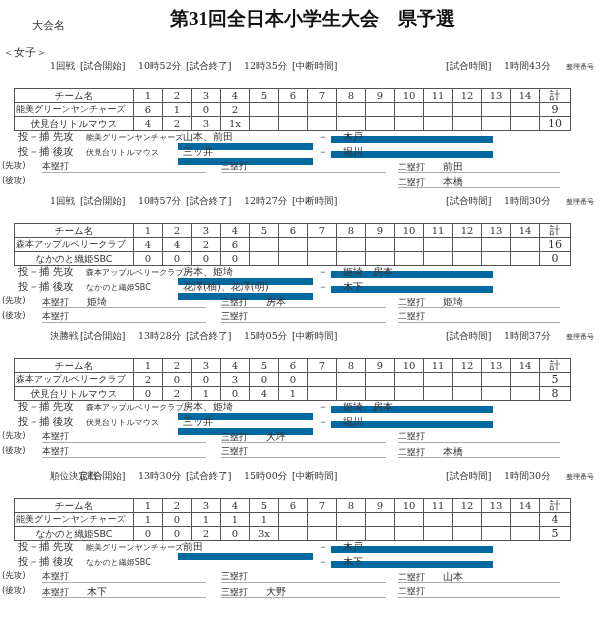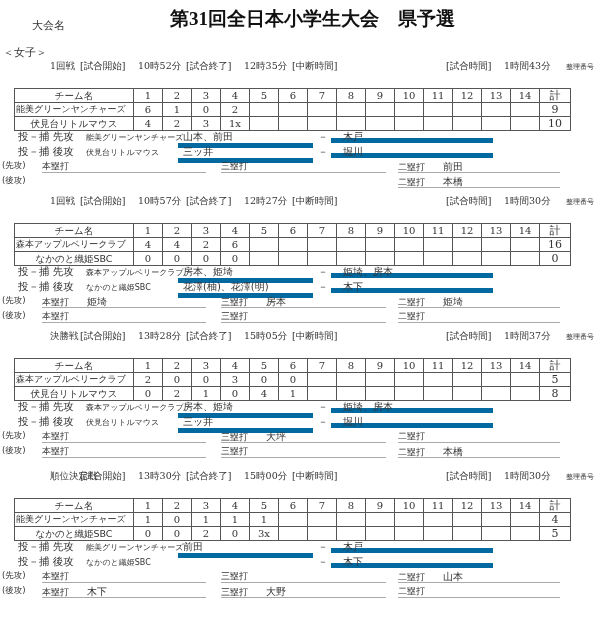--- a/index.html
+++ b/index.html
@@ -15,21 +15,21 @@
   .ghead .small { font-size: 7px; top: 2px; }
   table.score { position: absolute; left: 14px; top: 13px; border-collapse: collapse; font-size: 10px; margin-top: 15px; }
   table.score td { border: 1px solid #555; height: 13px; padding: 0; text-align: center; width: 28px; line-height: 13px; color:#333; }
   table.score td.team { width: 117px; font-family: "DejaVu Sans", sans-serif; font-size: 9.5px; text-align: center; }
   table.score td.team.left { text-align: left; font-size: 9px; padding-left: 1px; }
   table.score td.total { width: 30px; font-size: 11px; }
   .prow { position: absolute; left: 0; width: 515px; height: 14px; font-family: "DejaVu Sans", sans-serif; font-size: 10px; white-space: nowrap; color:#333; }
   .prow span { position: absolute; top: 0; }
   .prow .plabel { left: 18px; font-size: 10.5px; }
   .prow .pteam { left: 86px; font-size: 8px; top: 2px; }
-  .uline { border-bottom: 5px solid #0369a1; height: 13px; }
+  .uline { border-bottom: 7px solid #0369a1; height: 13px; }
   .prow .pitchers { left: 178px; width: 130px; padding-left: 5px; }
   .prow .dash { left: 318px; }
   .prow .catchers { left: 331px; width: 162px; padding-left: 12px; box-sizing: border-box; }
   .brow { position: absolute; left: 0; width: 600px; height: 14px; font-family: "DejaVu Sans", sans-serif; font-size: 9px; white-space: nowrap; color:#333; }
   .brow span { position: absolute; top: 0; }
   .brow .side { left: 2px; font-size: 8.5px; }
   .brow .hr { left: 42px; width: 164px; border-bottom: 1px solid #aaa; height: 12px; }
   .brow .tb { left: 221px; width: 165px; border-bottom: 1px solid #aaa; height: 12px; }
   .brow .db { left: 398px; width: 162px; border-bottom: 1px solid #aaa; height: 12px; }
   .brow .name { display: inline-block; margin-left: 18px; font-size: 10px; }

